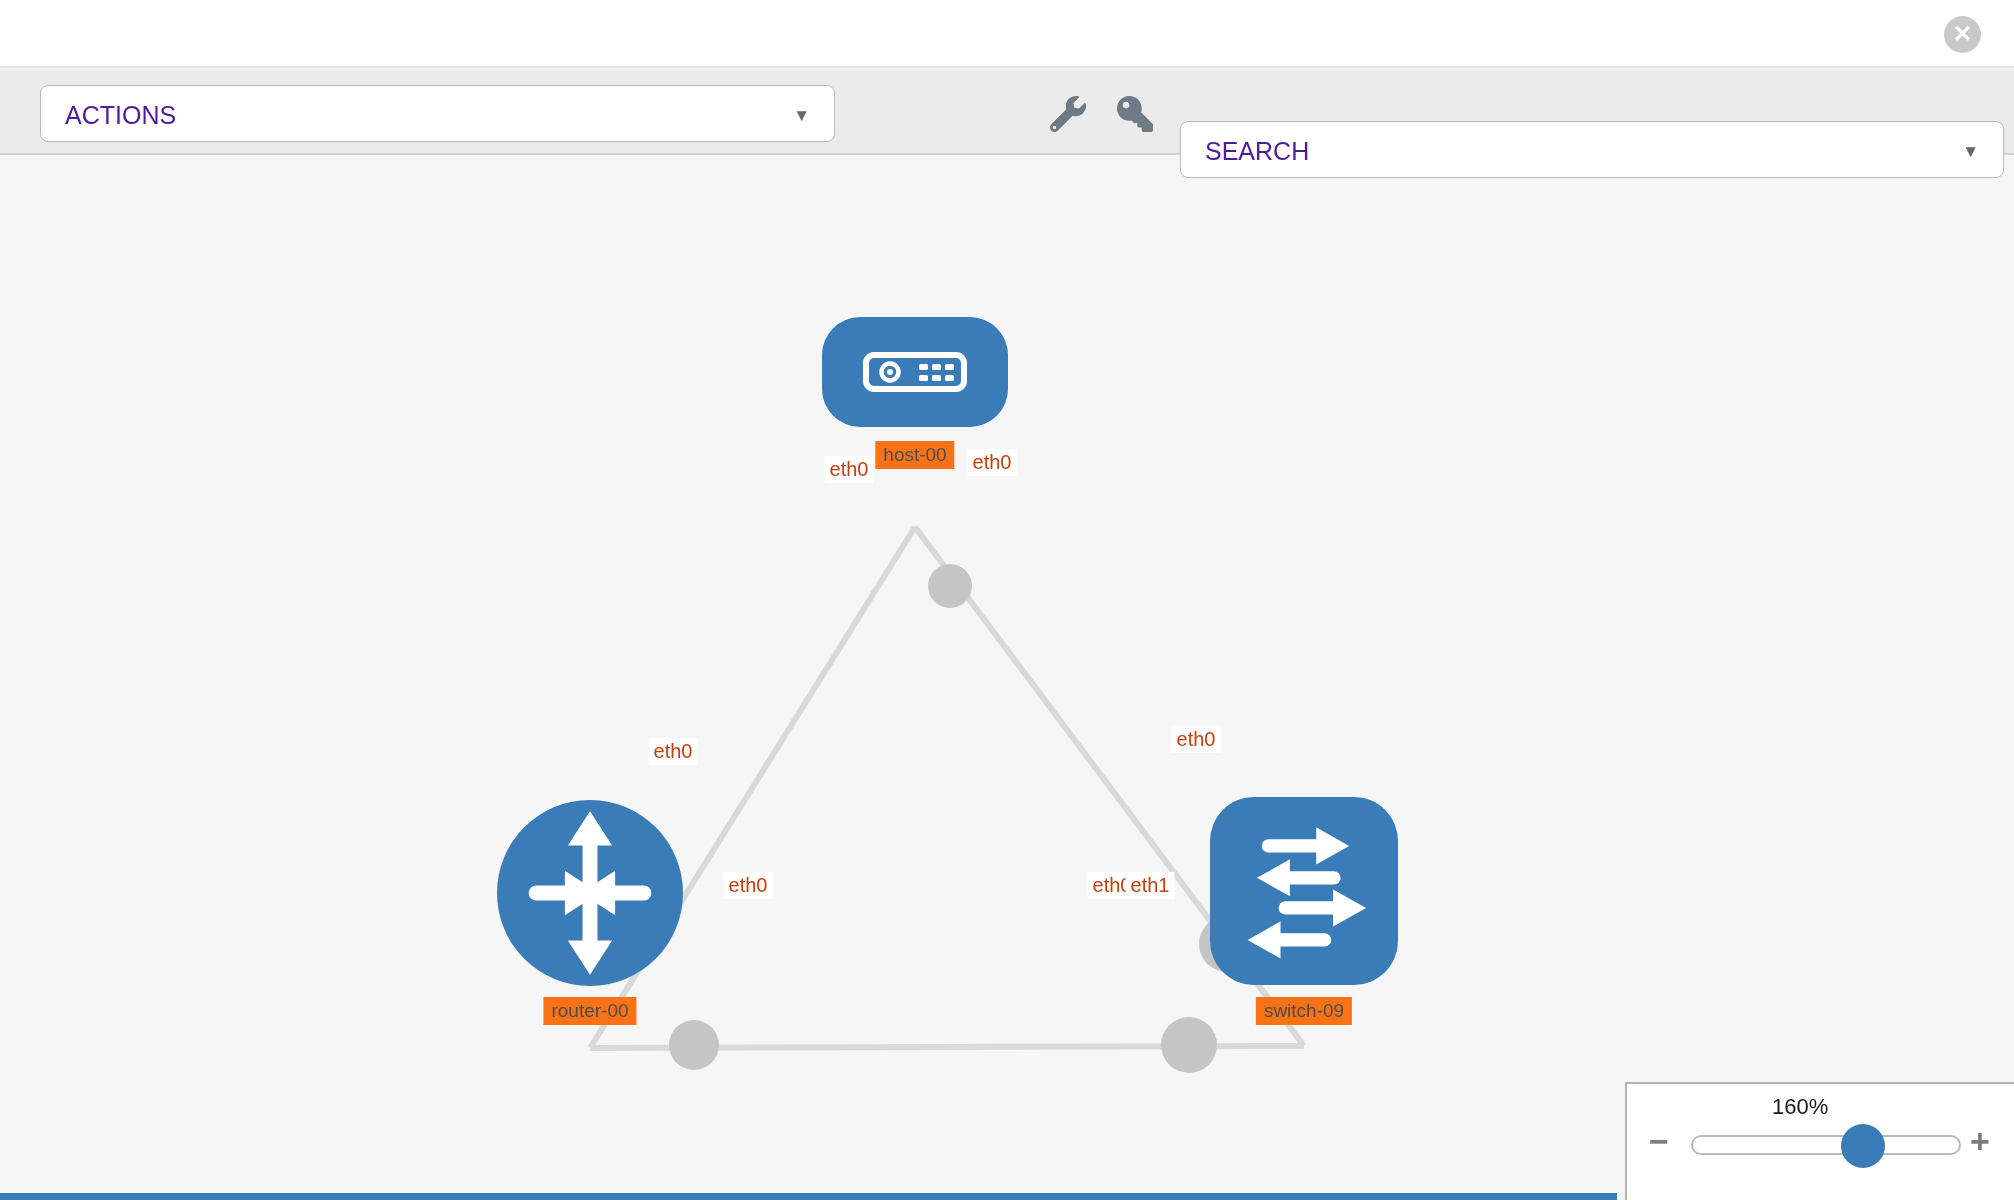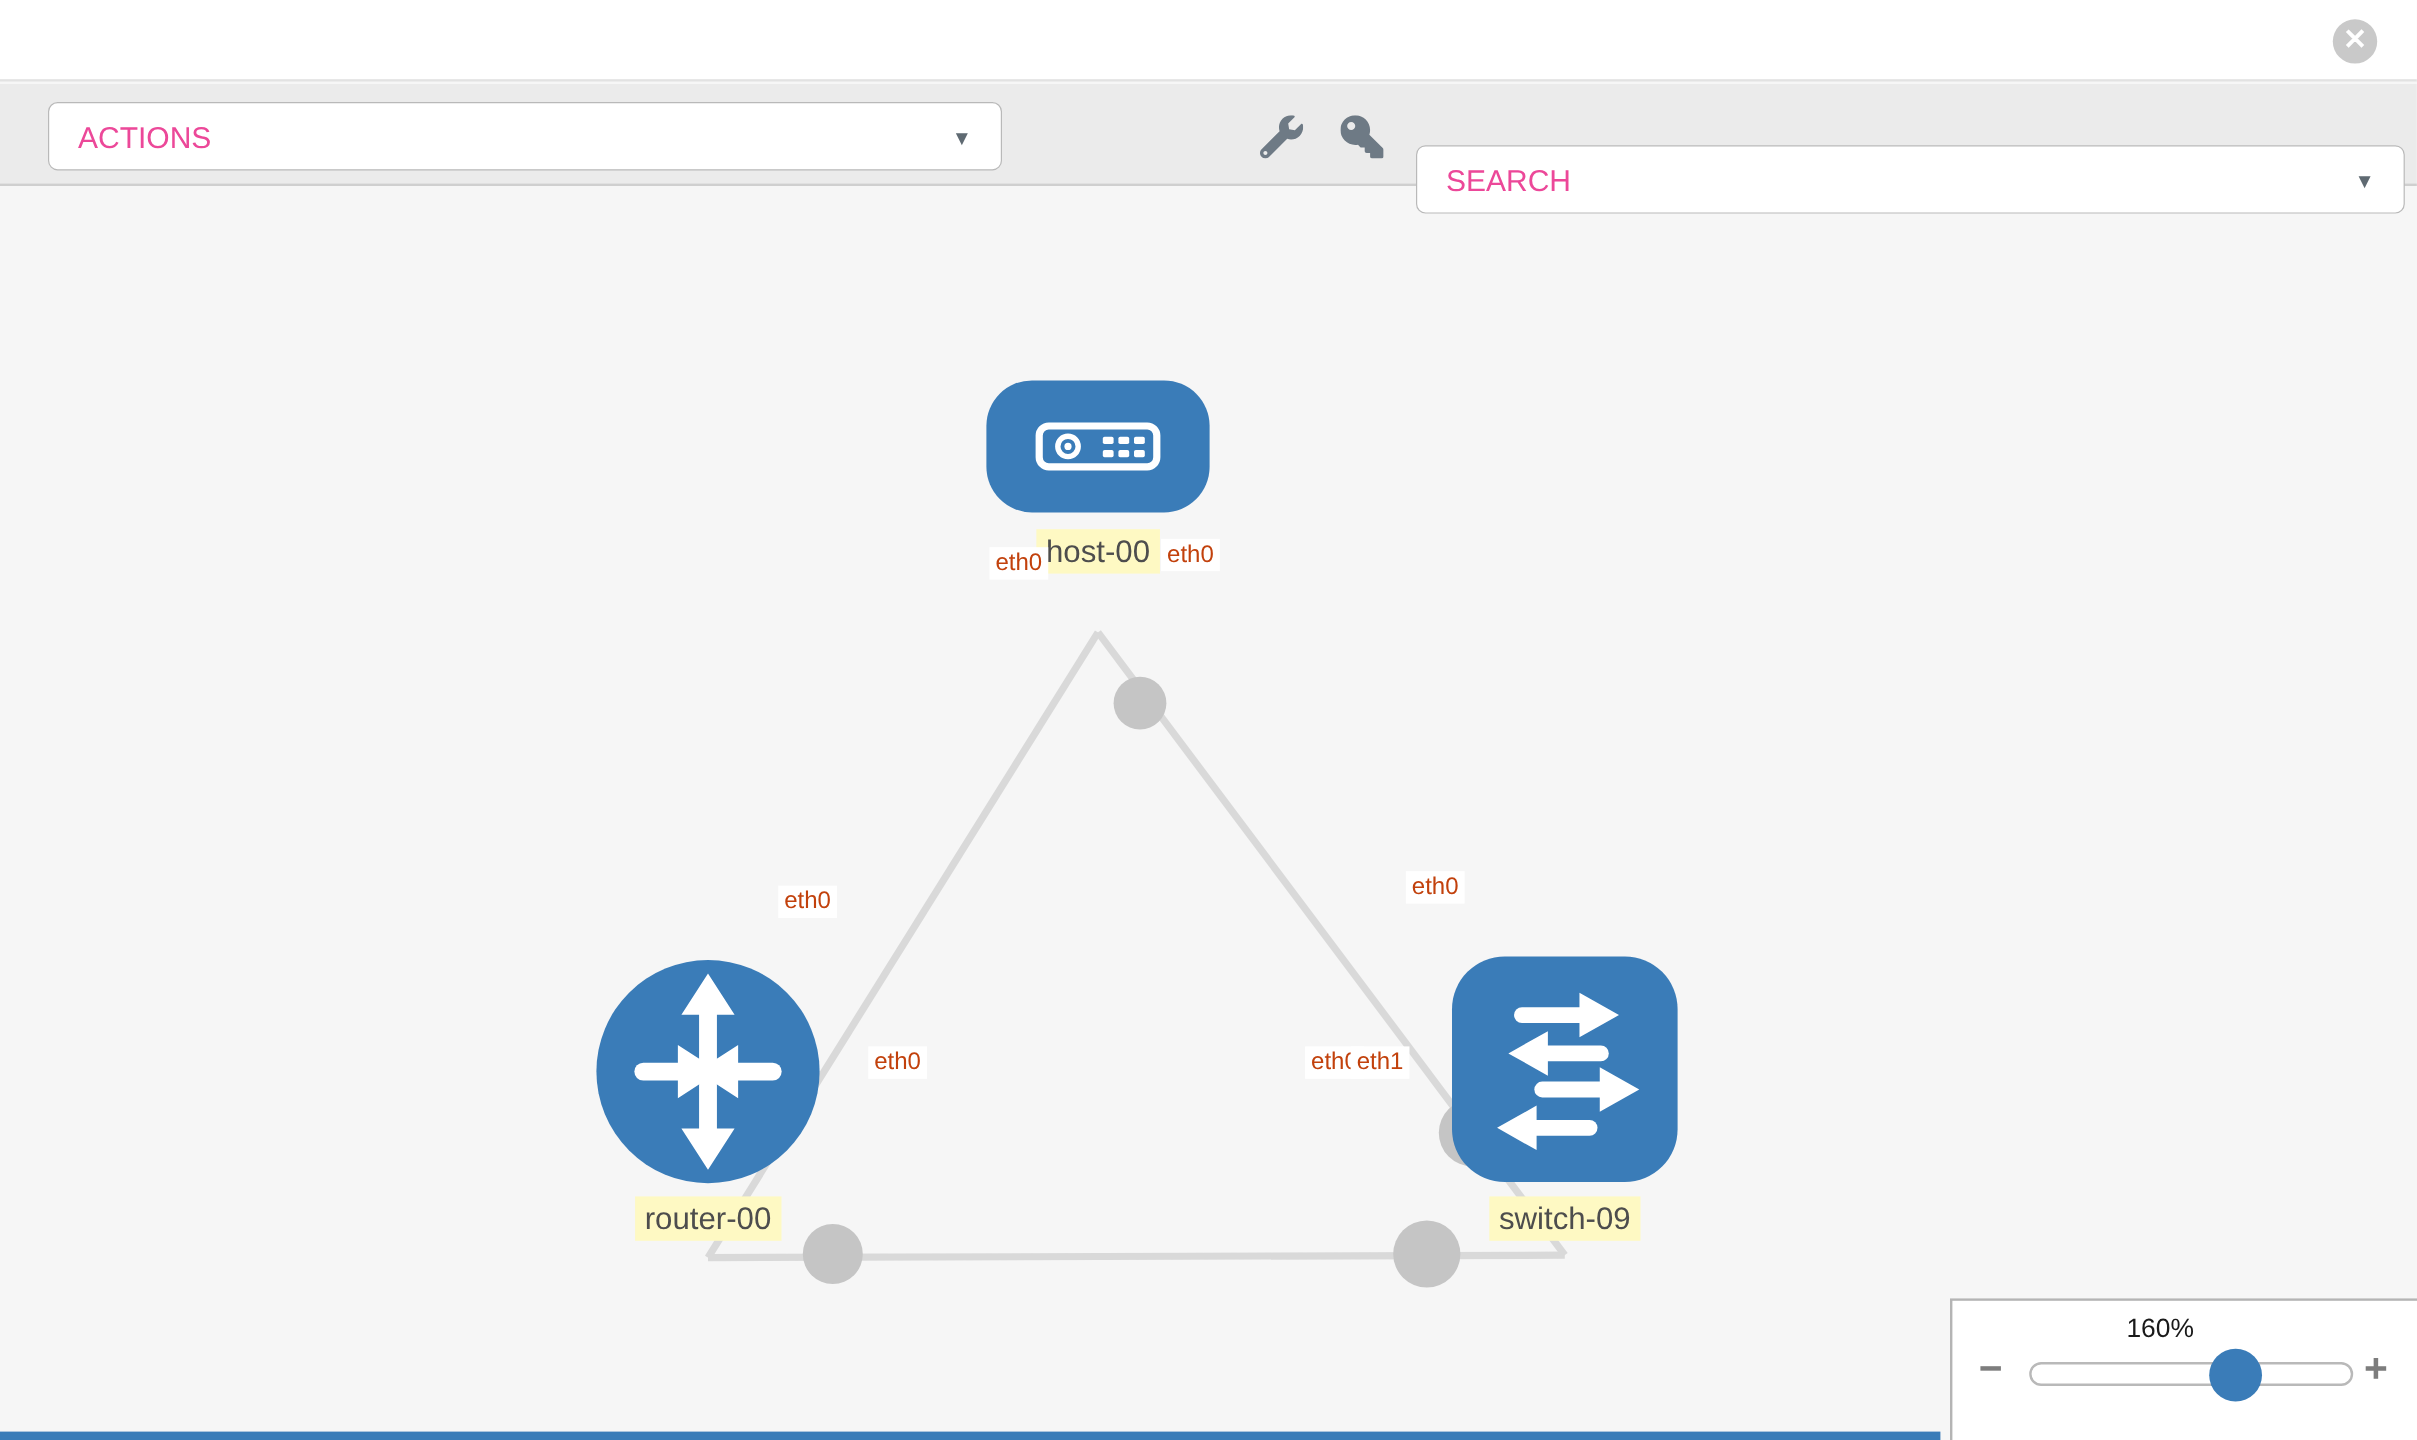--- a/index.html
+++ b/index.html
@@ -14,21 +14,21 @@
   .close-btn { position:absolute; left:1944px; top:16px; width:37px; height:37px;
     border-radius:50%; background:#c9c9c9; color:#ffffff; font-size:24px;
     font-weight:bold; text-align:center; line-height:36px; cursor:pointer; }
 
   
   .toolbar { position:absolute; left:0; top:70px; width:2014px; height:85px;
     background:#ebebeb; border-bottom:2px solid #cfcfcf; z-index:29; }
   .select-box { position:absolute; top:15px; height:57px; background:#ffffff;
     border:1px solid #b9b9b9; border-radius:8px; cursor:pointer; }
   .select-box .sel-label { position:absolute; left:24px; top:15px; font-size:25px;
-    color:#ec4899; }
+    color:#4c1d95; }
   .select-box .caret { position:absolute; right:24px; top:20px; font-size:17px;
     color:#5f6a72; }
   .actions-box { left:40px; width:795px; }
   .search-box { left:1180px; width:824px;margin-top:36px; }
   .tool-icon { position:absolute; top:26px; width:36px; height:36px; cursor:pointer; }
   .tool-icon svg { width:100%; height:100%; }
   .wrench-icon { left:1050px; }
   .key-icon { left:1117px; }
 
   
@@ -38,22 +38,22 @@
     z-index:1; pointer-events:none; }
 
   .iface-dot { position:absolute; border-radius:50%; background:#c5c5c5; z-index:2; }
 
   .node { position:absolute; z-index:3; background:#3a7cb8; cursor:pointer; }
   .node svg { position:absolute; left:0; top:0; width:100%; height:100%; }
   .node-host   { left:822px; top:317px; width:186px; height:110px; border-radius:38px; }
   .node-router { left:497px; top:800px; width:186px; height:186px; border-radius:50%; }
   .node-switch { left:1210px; top:797px; width:188px; height:188px; border-radius:44px; }
 
-  .node-label { position:absolute; z-index:4; background:#fef9c3; color:#4d4d4d;
-    font-size:26px; padding:3px 8px; white-space:nowrap; transform:translateX(-50%); }
+  .node-label { position:absolute; z-index:4; background:#f97316; color:#4d4d4d;
+    font-size:19px; padding:3px 8px; white-space:nowrap; transform:translateX(-50%); }
   .label-host   { left:915px;  top:441px; }
   .label-router { left:590px;  top:997px; }
   .label-switch { left:1304px; top:997px; }
 
   .iface-label { position:absolute; z-index:4; background:#ffffff; color:#c2410c;
     font-size:20px; padding:2px 5px; white-space:nowrap; transform:translateX(-50%); }
   .if-host-left    { left:849px;  top:456px; }
   .if-host-right   { left:992px;  top:449px; }
   .if-router-top   { left:673px;  top:738px; }
   .if-router-right { left:748px;  top:872px; }

